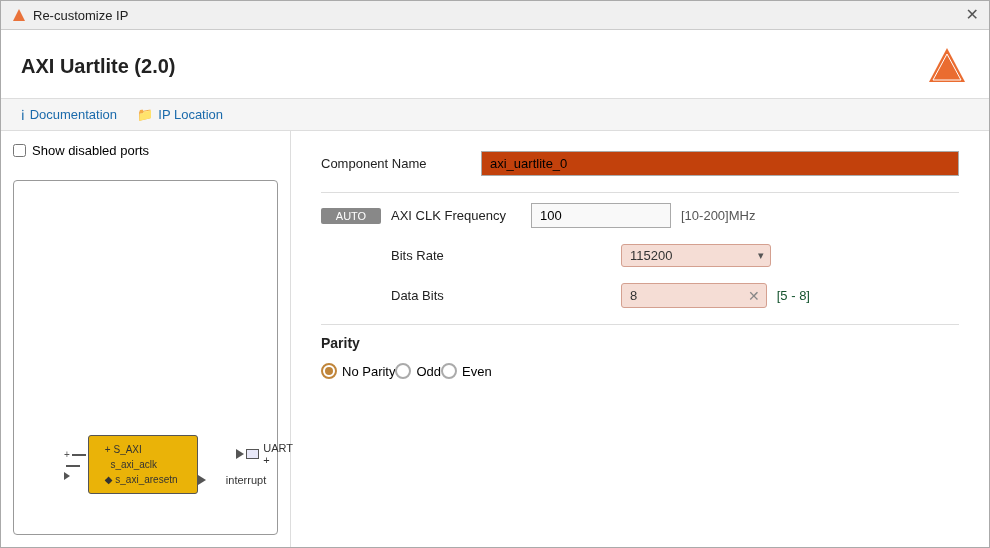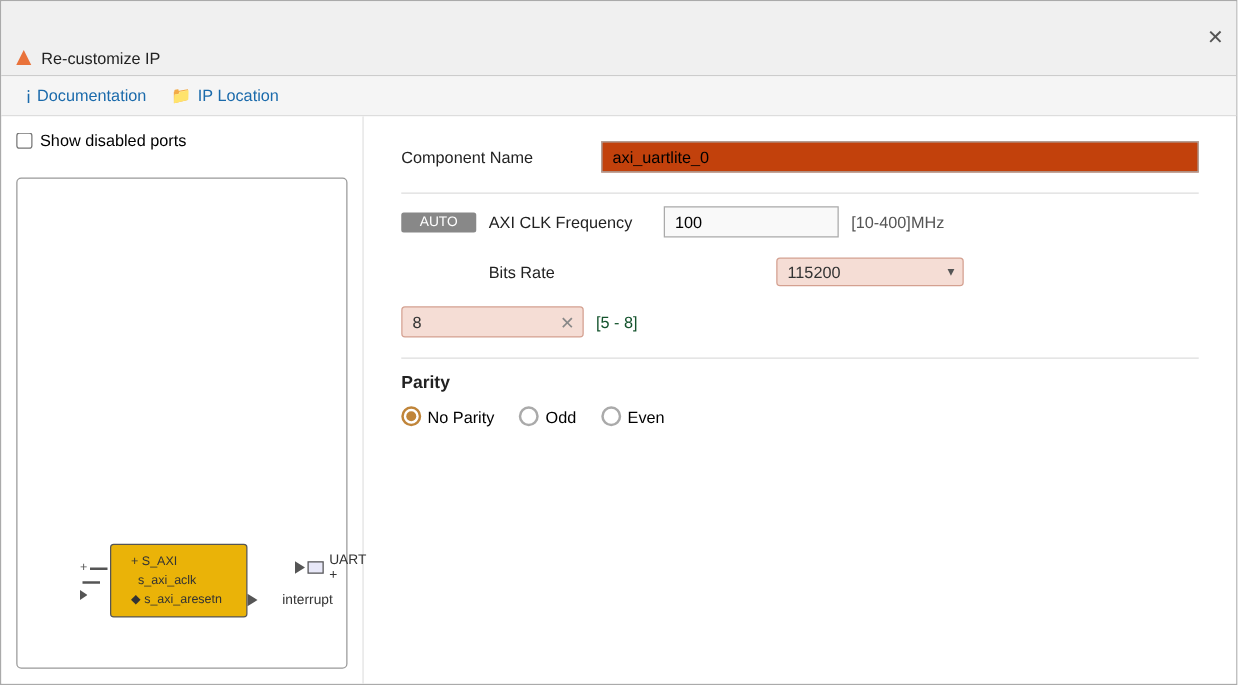--- a/index.html
+++ b/index.html
@@ -24,21 +24,20 @@
       border-bottom: 1px solid #ccc;
       padding: 6px 10px;
       display: flex;
       align-items: center;
       justify-content: space-between;
     }
     .title-bar-left {
       display: flex;
       align-items: center;
       gap: 6px;
-      margin-top: 31px;
     }
     .title-icon {
       width: 16px;
       height: 16px;
     }
     .title-text {
       font-size: 13px;
       color: #222;
     }
     .close-btn {
@@ -253,21 +252,20 @@
     }
     .section-title {
       font-size: 14px;
       font-weight: bold;
       color: #222;
       margin-bottom: 12px;
     }
     .parity-row {
       display: flex;
       align-items: center;
-      gap: 20px;
     }
     .radio-option {
       display: flex;
       align-items: center;
       gap: 5px;
       cursor: pointer;
     }
     .radio-outer {
       width: 16px;
       height: 16px;
@@ -313,20 +311,28 @@
     <div class="title-bar-left">
 
       <svg class="title-icon" viewBox="0 0 16 16">
         <polygon points="8,2 14,14 2,14" fill="#e85c1a" opacity="0.85"></polygon>
       </svg>
       <span class="title-text">Re-customize IP</span>
     </div>
     <button class="close-btn">✕</button>
   </div>
 
+  <div class="app-header">
+    <span class="app-title">AXI Uartlite (2.0)</span>
+
+    <svg width="44" height="44" viewBox="0 0 44 44">
+      <polygon points="22,4 40,38 4,38" fill="#e85c1a" opacity="0.9"></polygon>
+      <polygon points="22,10 36,36 8,36" fill="none" stroke="white" stroke-width="1"></polygon>
+    </svg>
+  </div>
 
   <div class="nav-bar">
     <a class="nav-link">
       <span style="color:#1a6aab; font-size:14px;">ℹ</span>
       <span>Documentation</span>
     </a>
     <a class="nav-link">
       <span style="font-size:13px;">📁</span>
       <span>IP Location</span>
     </a>
@@ -387,39 +393,40 @@
       </div>
 
       <hr class="section-divider">
 
       <div class="field-row">
         <div style="display:flex;align-items:center;">
           <span class="auto-badge">AUTO</span>
         </div>
         <span class="field-label" style="min-width:140px;">AXI CLK Frequency</span>
         <input type="text" class="clk-input" value="100" style="">
-        <span class="clk-range">[10-400]MHz</span>
+        <span class="clk-range">[10-200]MHz</span>
       </div>
 
       <div class="baud-row">
         <span class="field-label" style="min-width:300px; padding-left:70px;">Bits Rate</span>
         <div class="baud-select-wrapper">
           <select class="baud-select">
             <option value="115200" selected="">115200</option>
             <option value="9600">9600</option>
             <option value="19200">19200</option>
             <option value="38400">38400</option>
             <option value="57600">57600</option>
             <option value="230400">230400</option>
           </select>
           <span class="baud-chevron">▾</span>
         </div>
       </div>
 
       <div class="baud-row">
+        <span class="field-label" style="min-width:300px; padding-left:70px;">Data Bits</span>
         <div class="data-bits-wrapper">
           <input type="text" class="data-bits-input" value="8" style="">
           <button class="clear-btn">✕</button>
         </div>
         <span class="bits-range">[5 - 8]</span>
       </div>
 
       <hr class="section-divider">
 
       <div>

